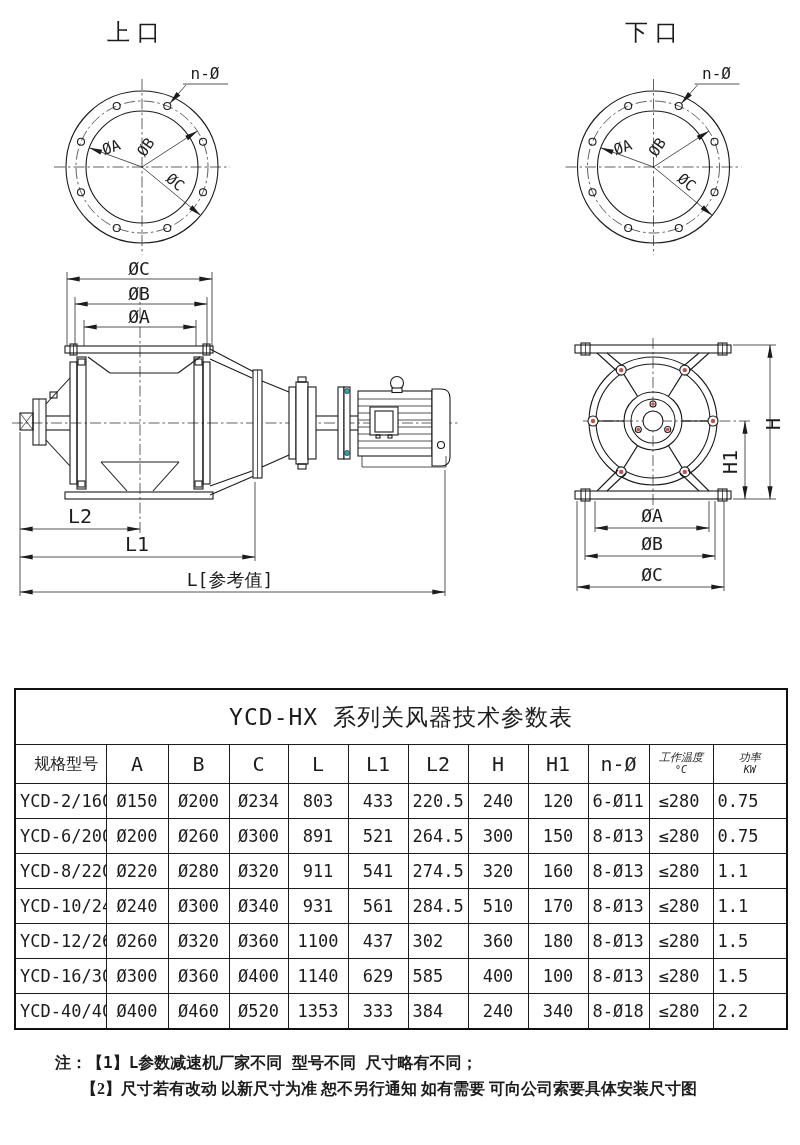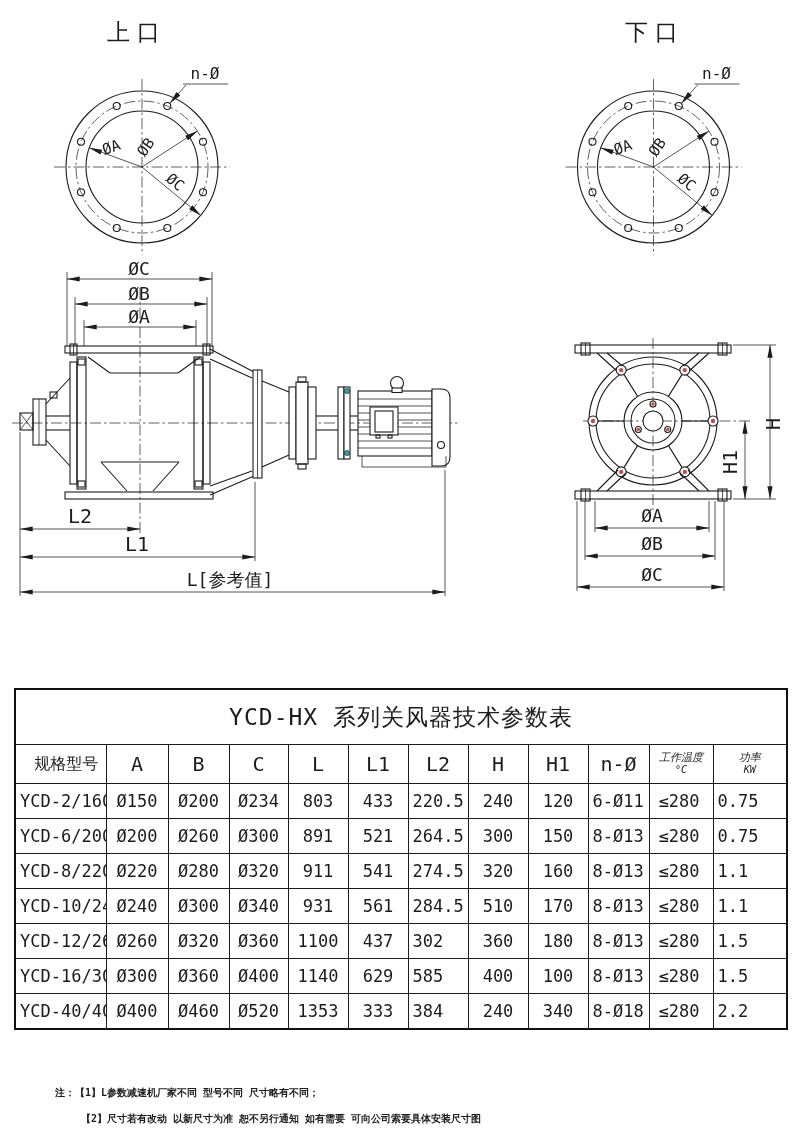--- a/index.html
+++ b/index.html
@@ -14,22 +14,22 @@
   table.spec{position:absolute;left:14px;top:688px;width:772px;border-collapse:collapse;table-layout:fixed;border:2px solid #111;}
   table.spec td,table.spec th{border:1px solid #1c1c1c;overflow:hidden;white-space:nowrap;font-weight:400;}
   .titleRow th{height:52px;font-size:23px;text-align:center;letter-spacing:1px;}
   .hdr td{height:36px;font-size:20px;text-align:center;}
   .hdr td.model{font-size:16px;padding-left:12px;}
   .hdr td.two{font-size:11px;line-height:12px;font-style:italic;}
   .hdr td.two .u{font-size:10px;}
   .dataRow td{height:32px;font-size:17px;text-align:center;}
   .cL{text-align:left !important;padding-left:4px;}
   .cR{text-align:right;padding-right:5px;}
-  .notes{position:absolute;left:55px;top:1080px;font-size:10px;font-weight:700;line-height:26px;white-space:nowrap;}
-  .notes .l2{padding-left:26px;}
+  .notes{position:absolute;left:55px;top:1050px;font-size:16px;font-weight:700;line-height:26px;white-space:nowrap;}
+  .notes .l2{padding-left:26px;font-family:Liberation Serif, serif;}
 </style>
 </head>
 <body>
 
 <svg class="abs" style="left:0;top:0" width="800" height="670" viewBox="0 0 800 670">
   <defs>
     <marker id="arr" markerWidth="14" markerHeight="6" refX="13.5" refY="3" orient="auto-start-reverse" markerUnits="userSpaceOnUse">
       <path d="M13.8,3 L0.8,0.4 L0.8,5.6 Z" fill="#1c1c1c"></path>
     </marker>
     <g id="flangeGeo">

